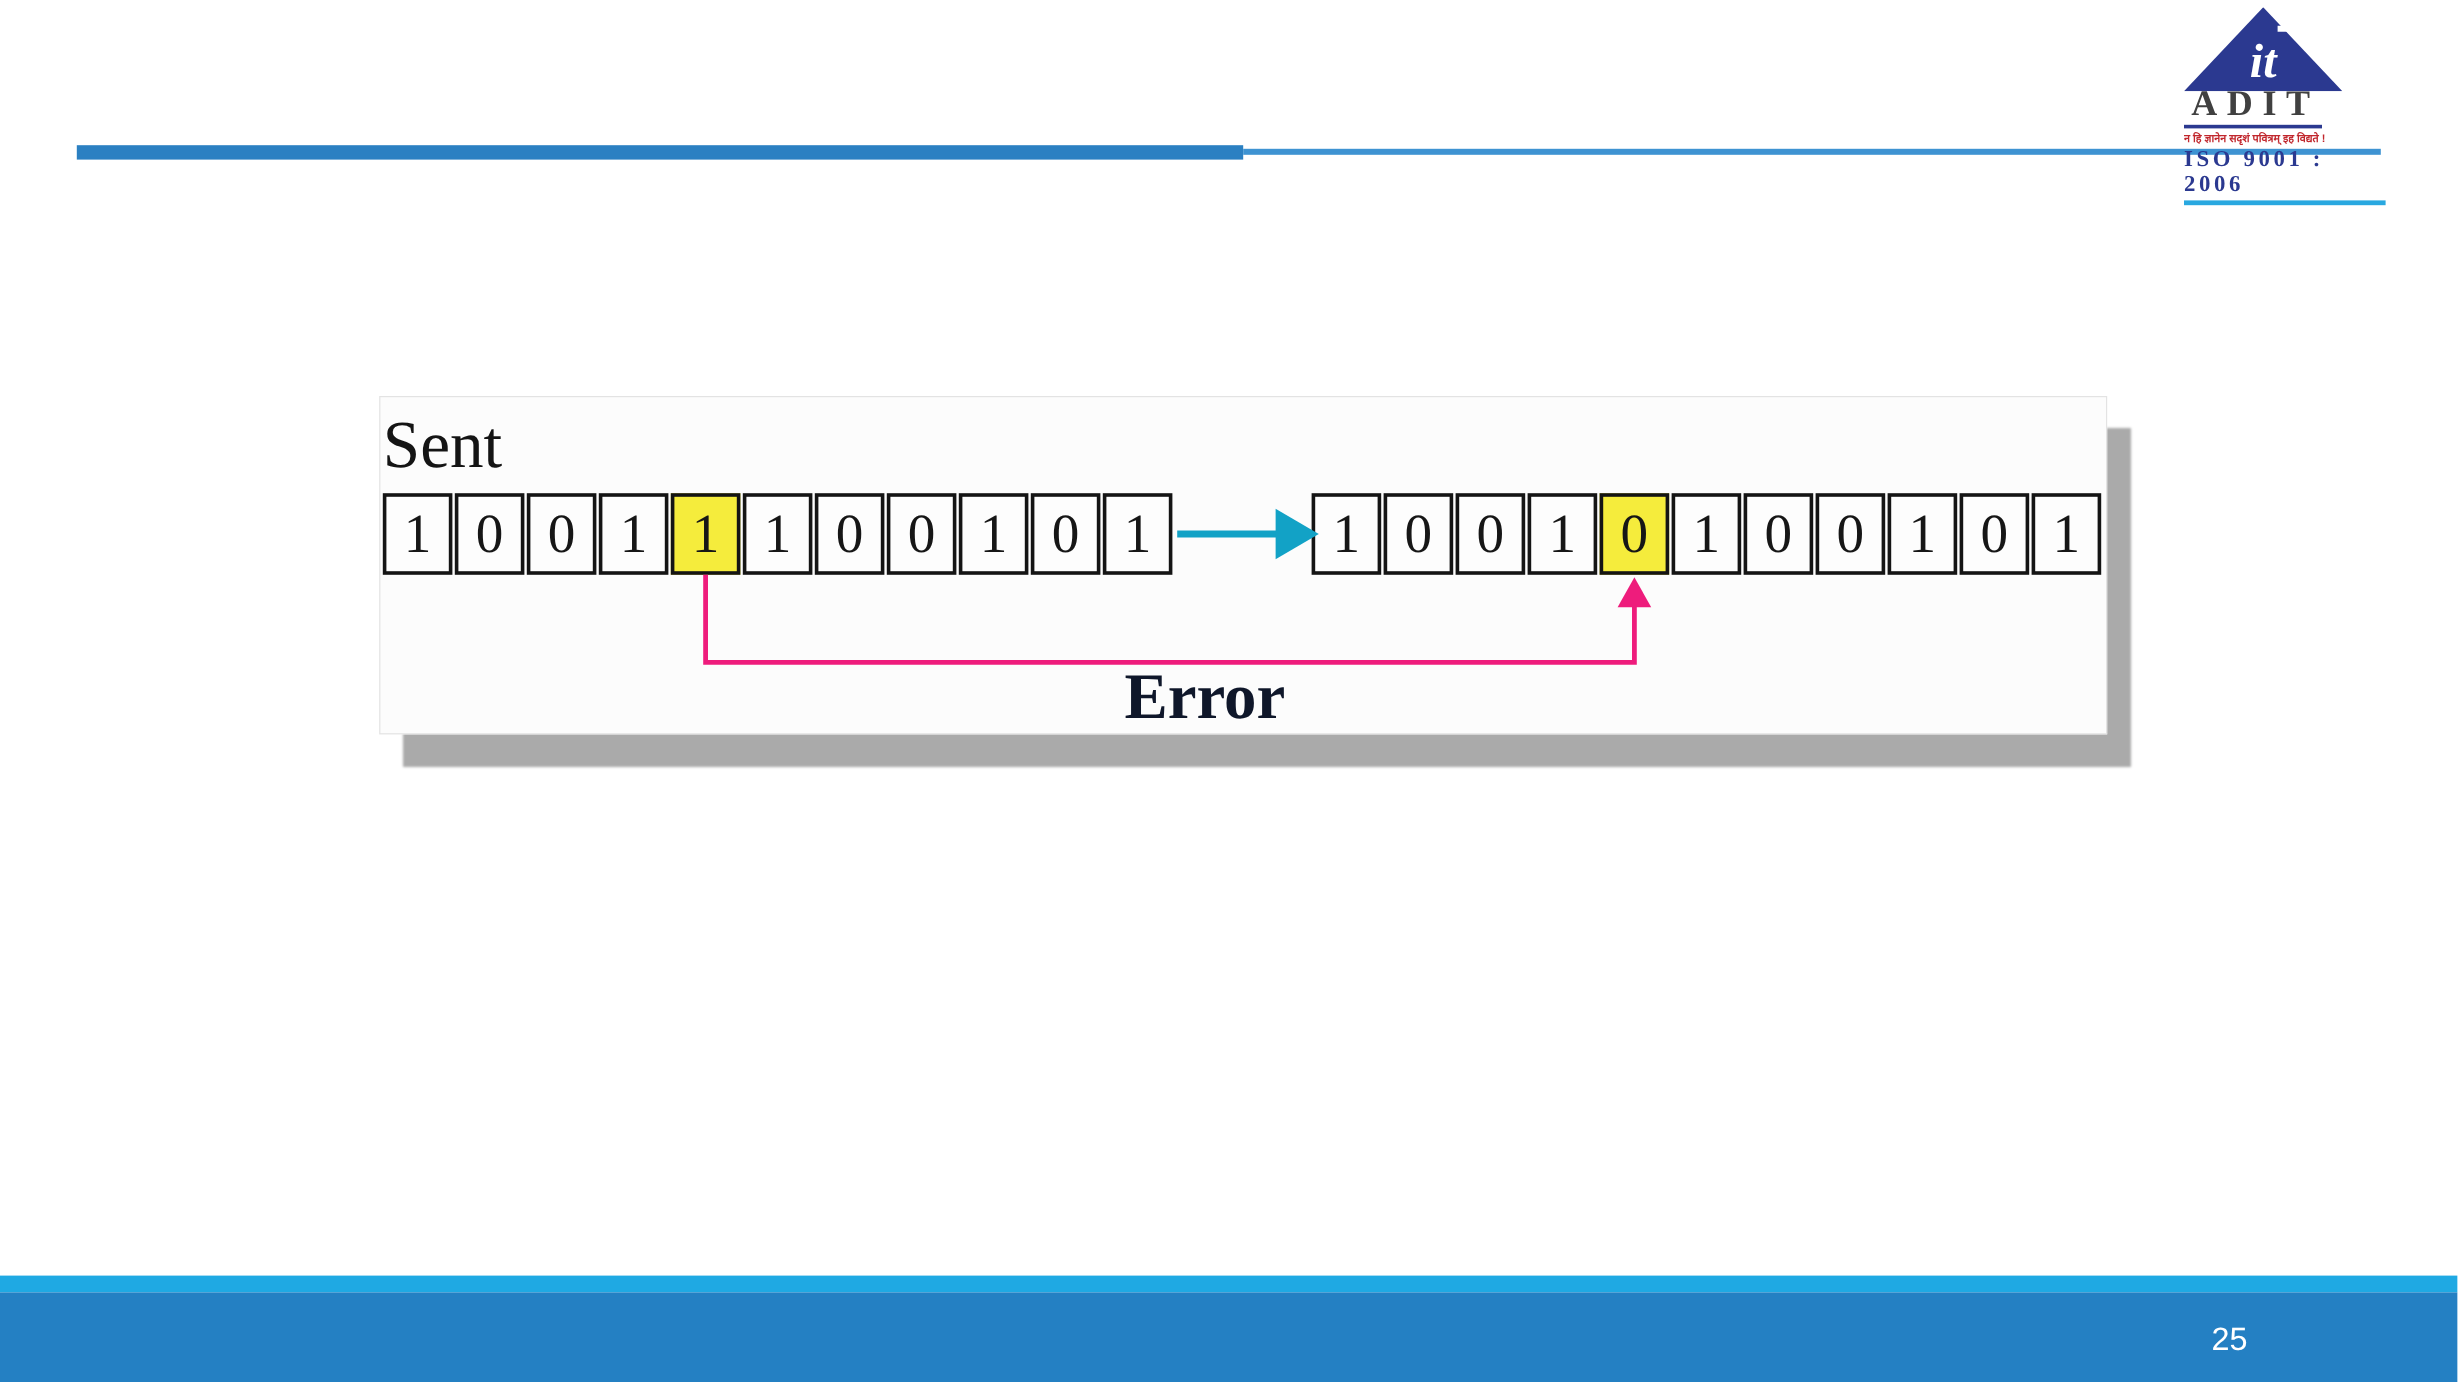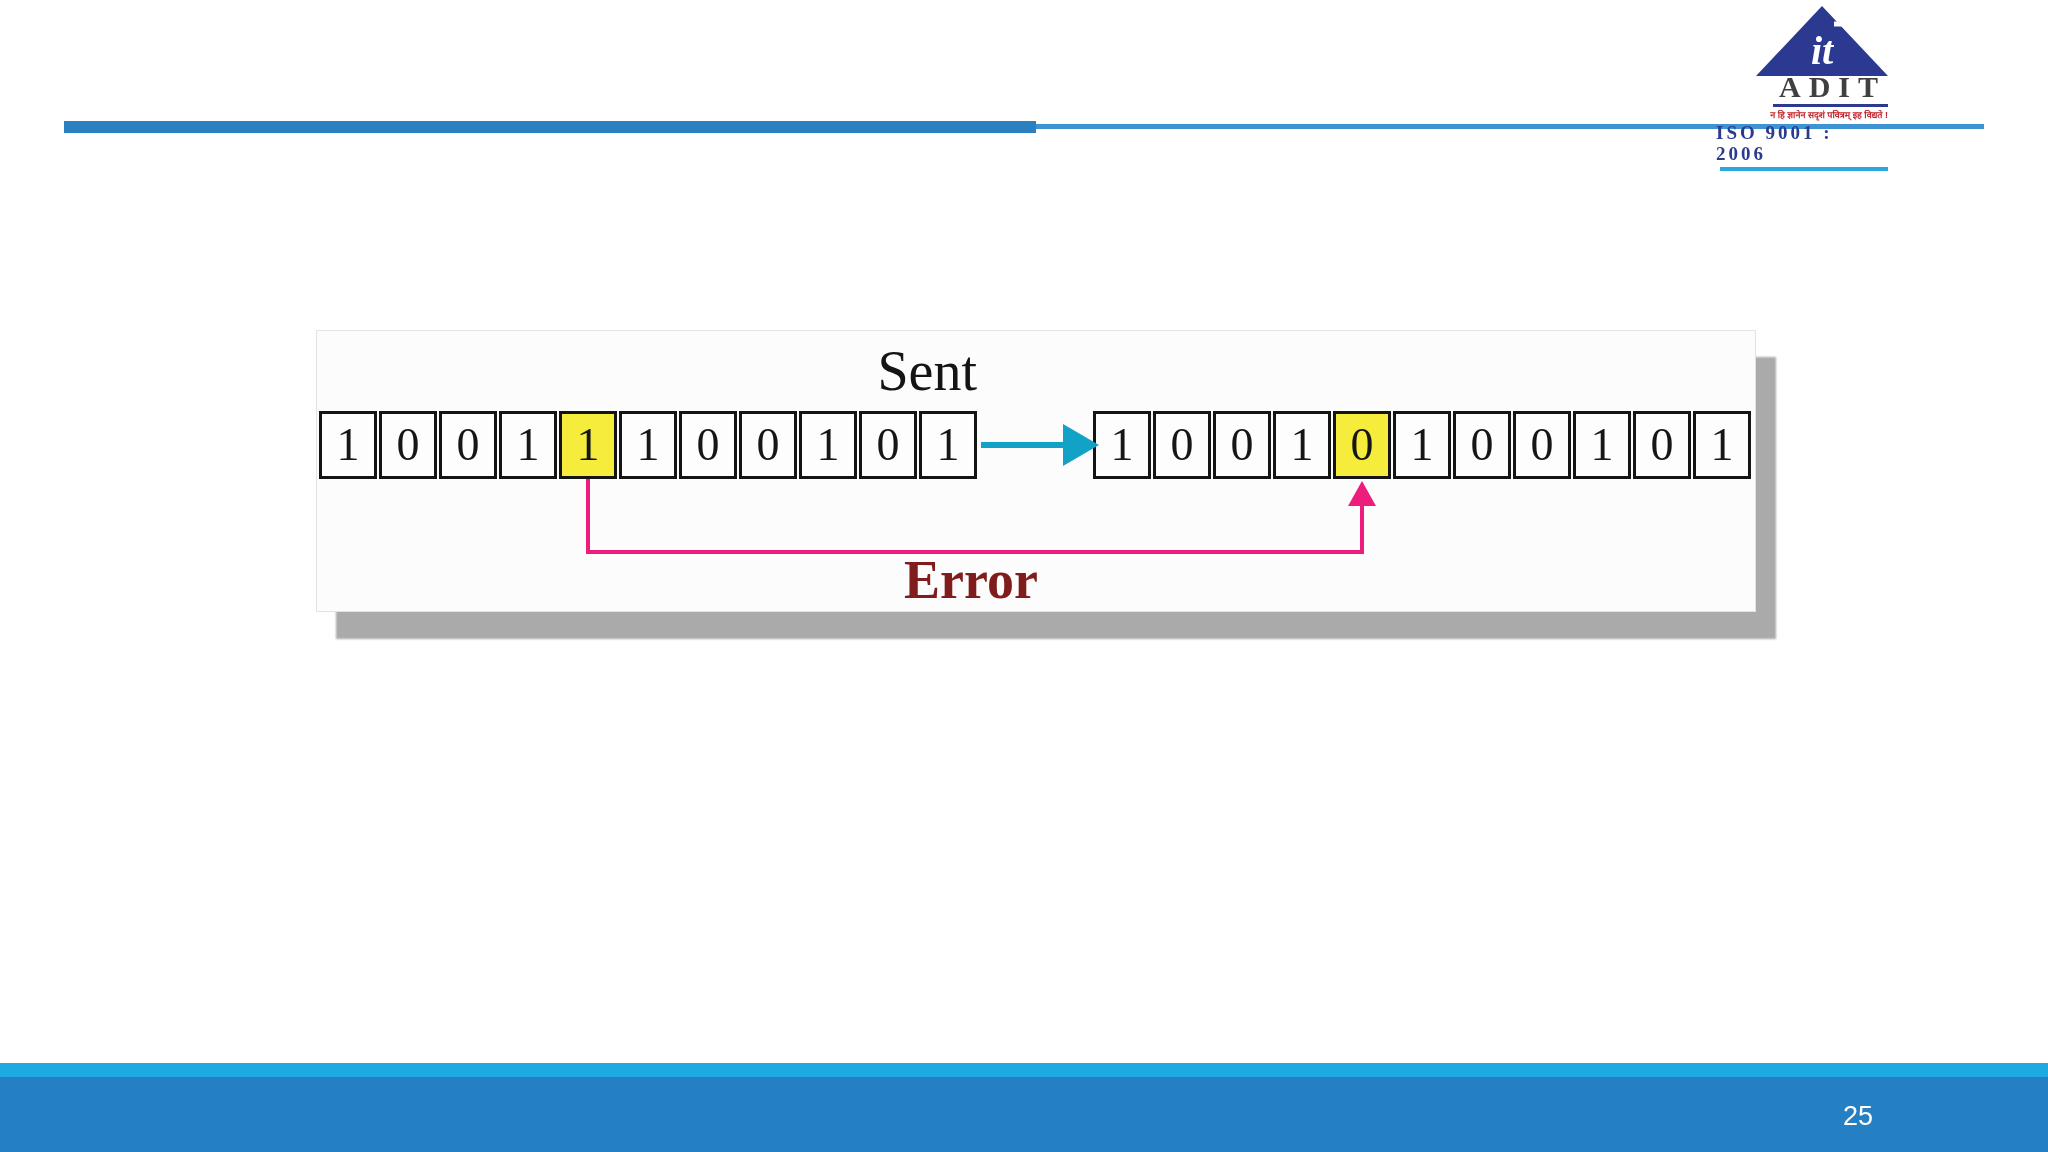--- a/index.html
+++ b/index.html
@@ -7,21 +7,21 @@
   body {
     position:relative; background:#ffffff; overflow:hidden;
     font-family:"Liberation Sans", sans-serif;
   }
 
   
   .rule-thick { position:absolute; left:64px; top:121px; width:972px; height:12px; background:#2b80c2; }
   .rule-thin  { position:absolute; left:1036px; top:124px; width:948px; height:5px; background:#3e93d2; }
 
   
-  .logo { position:absolute; left:1716px; top:6px; width:172px; display:flex; flex-direction:column; align-items:flex-end; }
+  .logo { position:absolute; left:1820px; top:6px; width:172px; display:flex; flex-direction:column; align-items:flex-start; }
   .logo-triangle { display:block; }
   .logo-acronym {
     font-family:"Liberation Serif", serif; font-weight:bold; color:#404040;
     font-size:30px; letter-spacing:8px; line-height:1; margin-top:-4px;
     border-bottom:3px solid #2b3990; padding:0 2px 2px 6px;
   }
   .logo-tagline {
     color:#c1272d; font-size:9px; line-height:1.2; margin-top:3px; white-space:nowrap;
     max-width:170px; overflow:hidden; font-weight:bold;
   }
@@ -31,42 +31,42 @@
   }
   .logo-underline { width:168px; height:4px; background:#29a8e0; margin-top:2px; }
 
   
   .panel {
     position:absolute; left:316px; top:330px; width:1440px; height:282px;
     background:#fcfcfc; border:1px solid #e3e3e3;
     box-shadow:20px 27px 2px #aaaaaa;
   }
   .row-label {
-    position:absolute; top:10px; width:658px; text-align:right;
+    position:absolute; top:10px; width:658px; text-align:left;
     font-family:"Liberation Serif", serif; font-size:56px; color:#141414; line-height:1.1;
   }
   .row-label.sent { left:2px; }
   .row-label.received { left:776px; }
 
   .bit-row { position:absolute; top:80px; display:flex; gap:2px; }
   .bit-row.sent { left:2px; }
   .bit-row.received { left:776px; }
   .cell {
     width:58px; height:68px; border:3px solid #141414; background:#fdfdfd;
     display:flex; align-items:center; justify-content:center;
     font-family:"Liberation Serif", serif; font-size:46px; color:#161616; line-height:1;
   }
   .cell.hl { background:var(--highlight, #f5ec3c); }
 
   .overlay { position:absolute; left:0; top:0; width:1440px; height:282px; pointer-events:none; }
 
   .error-label {
-    position:absolute; left:554px; top:222px; width:200px; text-align:center;
+    position:absolute; left:554px; top:222px; width:200px; text-align:right;
     font-family:"Liberation Serif", serif; font-weight:bold; font-size:54px;
-    color:#7f1d1d; line-height:1;
+    color:#0f172a; line-height:1;
   }
 
   
   .footer-stripe { position:absolute; left:0; top:1063px; width:2048px; height:14px; background:#1fa9e3; }
   .footer-bar    { position:absolute; left:0; top:1077px; width:2048px; height:75px; background:#2480c3; }
   .page-number   {
     position:absolute; right:160px; width:60px; top:1100px; text-align:center;
     color:#ffffff; font-size:27px; line-height:1.2;
   }
 </style>

